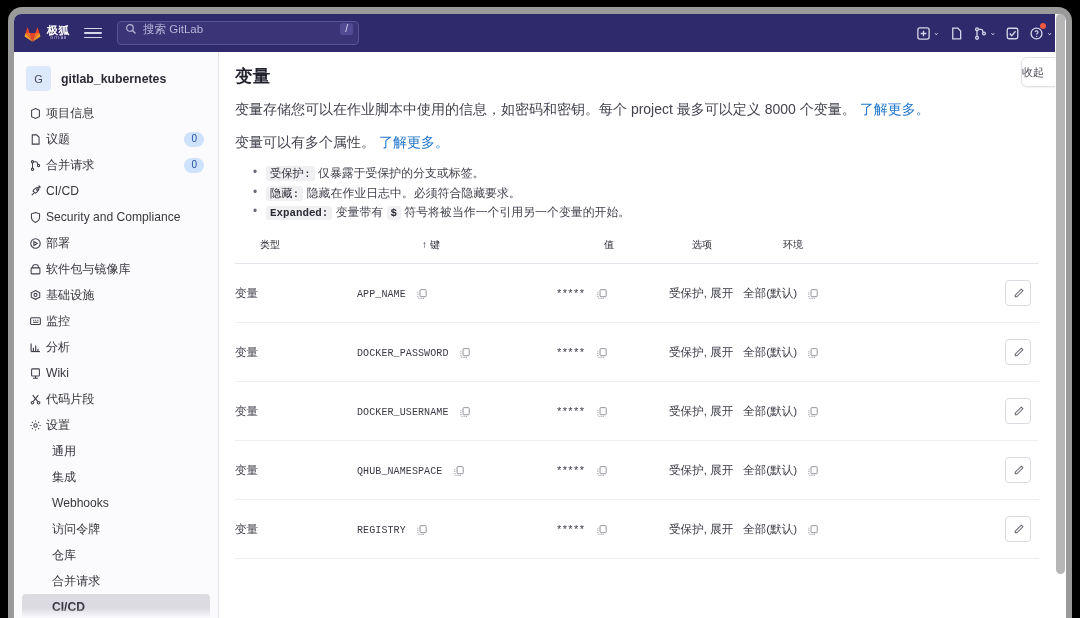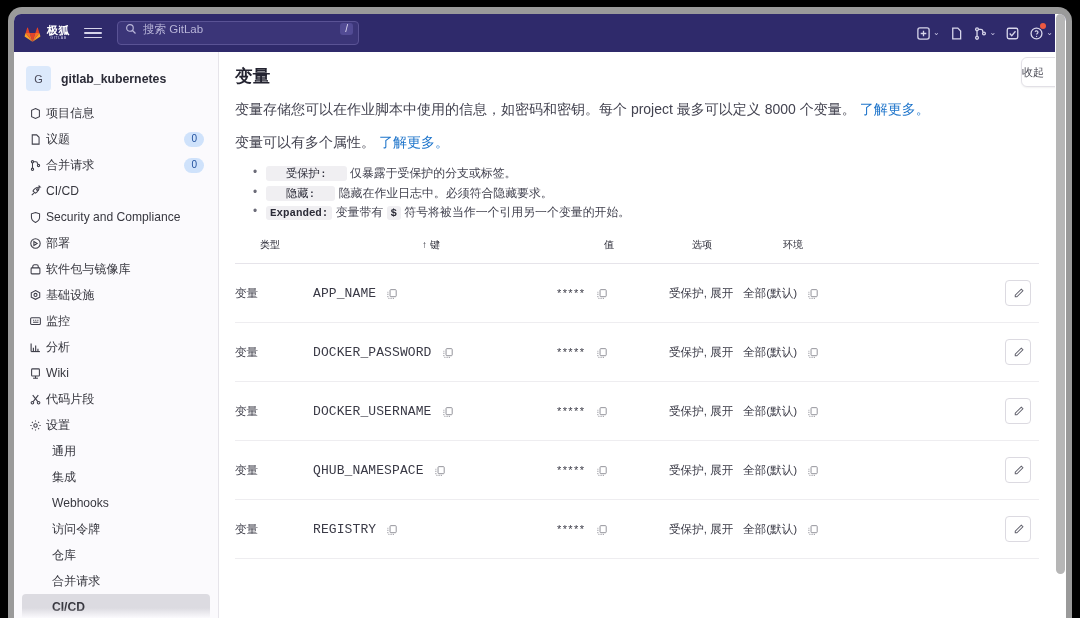--- a/index.html
+++ b/index.html
@@ -162,21 +162,21 @@
   }
   ul.attr-list li::before {
     content: "•"; position: absolute; left: 0; top: -1px; color: #6b6b78;
   }
   code.kw {
     background: #f0eff2; color: #2b2b37; border-radius: 3px;
     padding: 1px 4px; font-family: "Liberation Mono", monospace; font-size: 10.8px; font-weight: bold;
   }
   code.kwcn {
     background: #f0eff2; color: #2b2b37; border-radius: 3px;
-    padding: 1px 20px; font-size: 11.3px;
+    padding: 1px 4px; font-size: 11.3px;
   }
   #alert-banner {
     background: #fdf1dc; color: #443b2a;
     font-size: 11.9px; padding: 15px 14px; border-radius: 3px;
     margin-bottom: 20px;
   }
   
   table.vars { width: 100%; border-collapse: collapse; }
   table.vars th {
     text-align: center; font-size: 10px; font-weight: normal; color: #2b2b37;
@@ -187,21 +187,21 @@
   table.vars td {
     font-size: 11.6px; color: #3a3a46; padding: 16px 8px 16px 0;
     vertical-align: middle; white-space: nowrap;
   }
   td.c-type { width: 78px; }
   td.c-key  { width: 244px; }
   td.c-val  { width: 112px; }
   td.c-opt  { width: 74px; }
   td.c-env  { width: 108px; margin-left: 15px; }
   td.c-act  { text-align: right; }
-  .mono { font-family: "Liberation Mono", monospace; font-size: 13px; letter-spacing: .1px; }
+  .mono { font-family: "Liberation Mono", monospace; font-size: 10px; letter-spacing: .1px; margin-left: 44px; }
   .copy-btn {
     display: inline-flex; vertical-align: middle; margin-left: 7px;
     cursor: pointer; opacity: .72;
   }
   .masked { letter-spacing: 1.4px; font-size: 11px; color: #3a3a46; }
   .edit-btn {
     display: inline-flex; align-items: center; justify-content: center;
     width: 26px; height: 26px; border: 1px solid #dcdae1;
     border-radius: 4px; background: #fff; cursor: pointer;
   }

